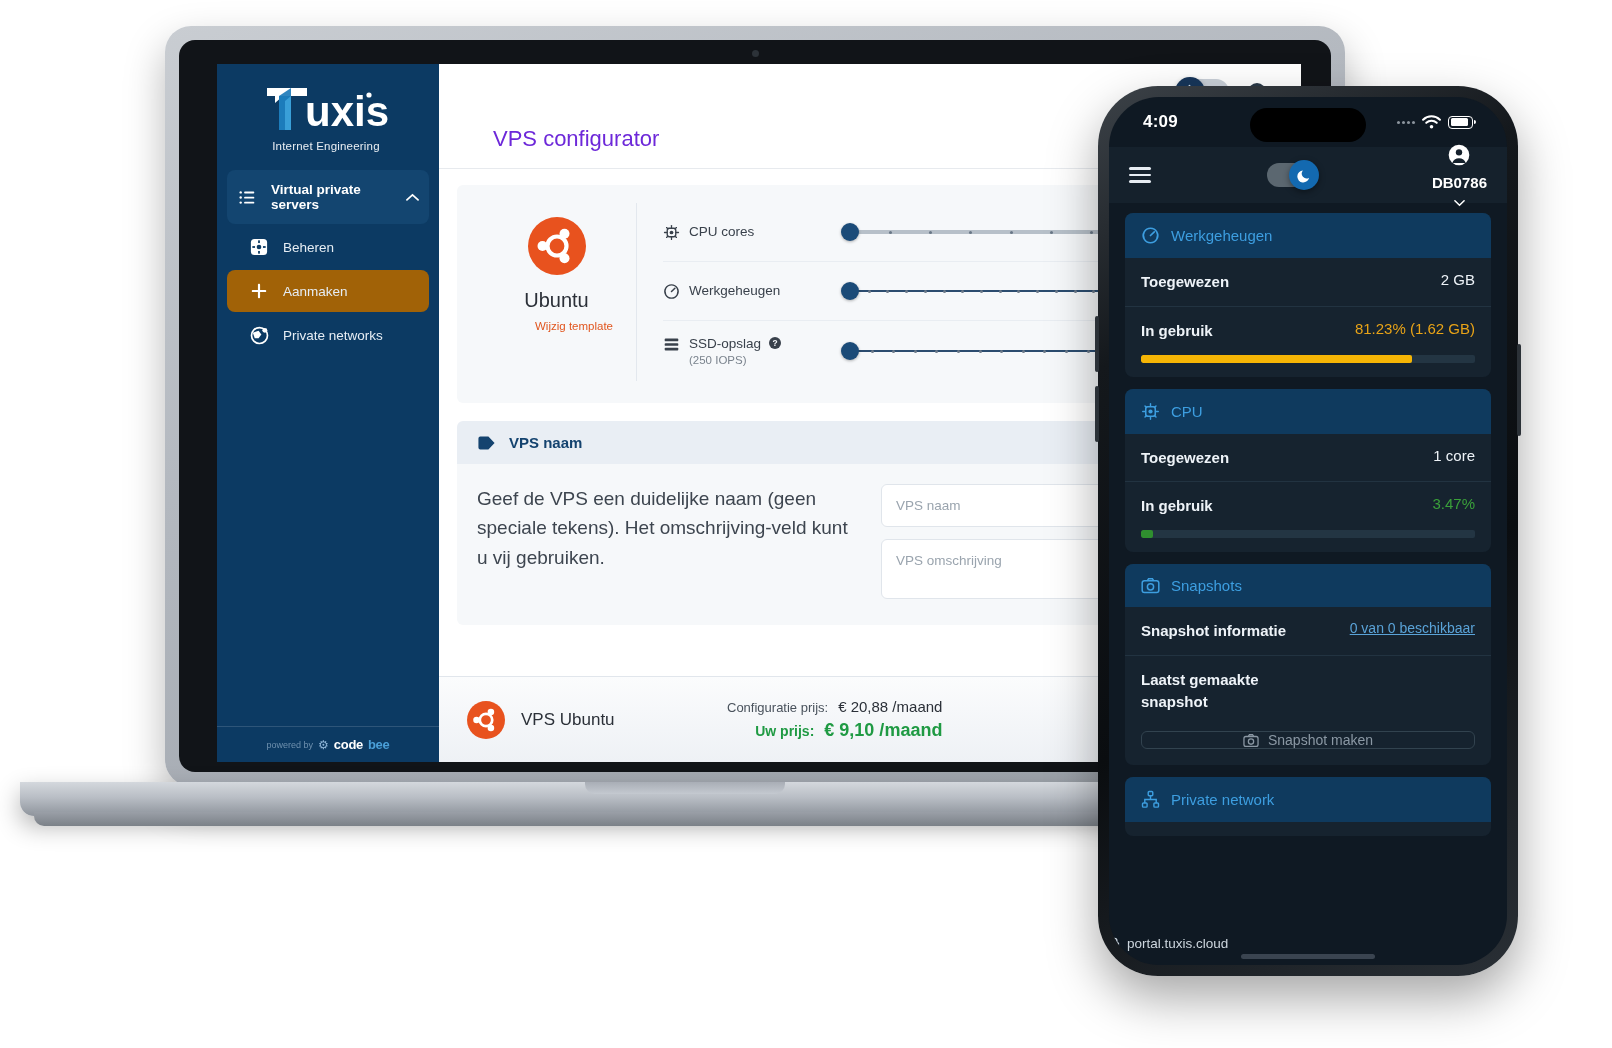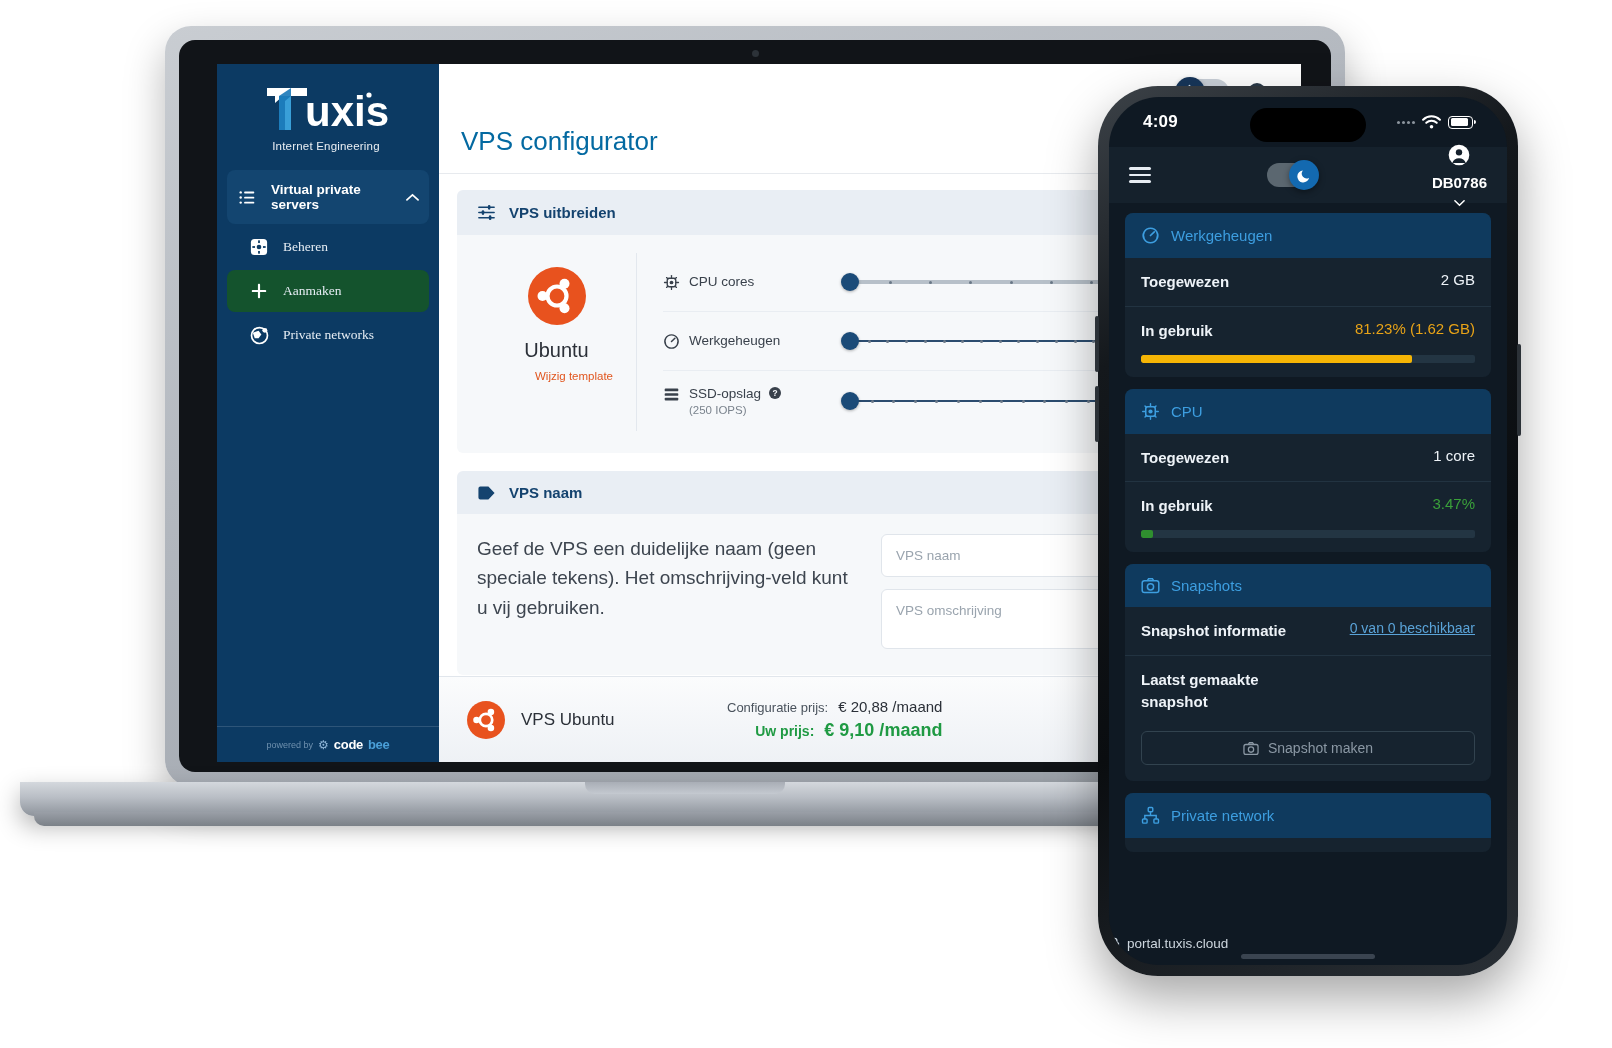--- a/index.html
+++ b/index.html
@@ -64,23 +64,23 @@
   }
   .nav { padding: 8px 10px 0 10px; }
   .nav-group {
     display:flex; align-items:center; gap:14px; color:#ffffff;
     font-size: 13.5px; font-weight: 600; padding: 12px 10px;
     border-radius: 8px; background:#134570;
   }
   .nav-group .grow { flex:1; }
   .nav-item {
     display:flex; align-items:center; gap:14px; color:#e6edf4;
-    font-size: 13.5px; padding: 11px 10px 11px 22px; border-radius: 8px; margin-top: 2px; font-family: Liberation Serif, serif;
-  }
-  .nav-item.active { background:#14532d; }
+    font-size: 13.5px; padding: 11px 10px 11px 22px; border-radius: 8px; margin-top: 2px;
+  }
+  .nav-item.active { background:#a16207; }
   .nav-ic { width:20px; height:20px; display:flex; align-items:center; justify-content:center; flex:0 0 20px; }
   .side-foot {
     position:absolute; left:0; right:0; bottom:0; height: 36px;
     border-top: 1px solid rgba(255,255,255,.14);
     display:flex; align-items:center; justify-content:center; gap:5px;
   }
   .powered { color:#6e90ae; font-size: 9px; }
   .cb-mark { color:#8fb6d8; font-size: 12px; }
   .cb-code { color:#ffffff; font-size: 13px; font-weight: 800; letter-spacing:-.3px; }
   .cb-bee { color:#4a9fd8; font-size: 13px; font-weight: 800; letter-spacing:-.3px; }
@@ -95,21 +95,21 @@
     width: 54px; height: 26px; border-radius: 14px; background:#c9d0d8; position:relative;
   }
   .theme-knob {
     position:absolute; left:0; top:-2px; width:30px; height:30px; border-radius:50%;
     background:#17365a; display:flex; align-items:center; justify-content:center;
     box-shadow: 0 2px 5px rgba(0,0,0,.3);
   }
   .user-chip { display:flex; align-items:center; gap:7px; color:#2b3a48; font-size:13px; }
 
   .page-title {
-    font-size: 26px; color:#0369a1; padding: 6px 0 16px 22px; font-weight: 400;
+    font-size: 22px; color:#6d28d9; padding: 6px 0 16px 22px; font-weight: 400; margin-left: 32px;
   }
   .divider { height:1px; background:#e7eaee; margin: 0 0 0 0; }
 
   .content { padding: 16px 0 0 0; overflow:hidden; }
 
   .card { margin: 0 0 18px 18px; border-radius: 6px; overflow:hidden; background:#fff; }
   .card-head {
     background:#e9eef4; display:flex; align-items:center; gap:13px;
     padding: 13px 20px; color:#14436f; font-weight:700; font-size:15px;
   }
@@ -236,21 +236,21 @@
   .ph-val { color:#eef3f8; font-size: 15px; text-align:right; }
   .ph-val.amber { color:#e8a317; }
   .ph-val.green { color:#3aa03a; }
   .ph-link { color:#5aa3d8; font-size: 14px; text-decoration: underline; text-align:right; }
   .bar-outer { height: 8px; border-radius: 2px; background:#233543; margin: 0 16px 14px 16px; overflow:hidden; }
   .bar-fill { height:100%; border-radius: 2px; }
   .bar-fill.amber { background:#f5b505; }
   .bar-fill.green { background:#2f8f2f; }
   .snap-btn {
     margin: 6px 16px 16px 16px; border:1px solid #32434f; border-radius:6px;
-    padding: 8px; display:flex; align-items:center; justify-content:center; gap:9px;
+    padding: 0; display:flex; align-items:center; justify-content:center; gap:9px;
     color:#8b98a4; font-size:14px;
   }
   .ph-url {
     position:absolute; left:0; right:0; bottom: 14px; display:flex;
     align-items:center; justify-content:flex-start; gap:7px; color:#cdd6de; font-size: 13.5px;
   }
   .home-ind {
     position:absolute; left:50%; bottom: 6px; transform:translateX(-50%);
     width: 134px; height: 5px; border-radius: 3px; background:#3a4450;
   }
@@ -376,35 +376,20 @@
                 <span>D</span>
               </div>
             </div>
 
             <div class="page-title">VPS configurator</div>
             <div class="divider"></div>
 
             <div class="content">
 
               <div class="card">
-                <div class="card-head">
-                  <span>
-                    <svg width="19" height="19" viewBox="0 0 20 20">
-                      <g stroke="#14436f" stroke-width="1.7" stroke-linecap="round">
-                        <line x1="2" y1="4.5" x2="18" y2="4.5"></line>
-                          <line x1="2" y1="10" x2="18" y2="10"></line>
-                          <line x1="2" y1="15.5" x2="18" y2="15.5"></line>
-                      </g>
-                      <rect x="11.5" y="2" width="2.6" height="5" rx="1.2" fill="#14436f"></rect>
-                      <rect x="5" y="7.5" width="2.6" height="5" rx="1.2" fill="#14436f"></rect>
-                      <rect x="12.5" y="13" width="2.6" height="5" rx="1.2" fill="#14436f"></rect>
-                    </svg>
-                  </span>
-                  <span>VPS uitbreiden</span>
-                </div>
                 <div class="card-body">
                   <div class="os-col">
                     <span class="ubuntu-logo">
                       <svg width="58" height="58" viewBox="0 0 58 58">
                         <circle cx="29" cy="29" r="29" fill="#e8521e"></circle>
                         <circle cx="29" cy="29" r="9.5" fill="none" stroke="#fff" stroke-width="4.2"></circle>
                         <circle cx="14.5" cy="29" r="5" fill="#fff"></circle>
                         <circle cx="36.5" cy="16.8" r="5" fill="#fff"></circle>
                         <circle cx="36.5" cy="41.2" r="5" fill="#fff"></circle>
                       </svg>

